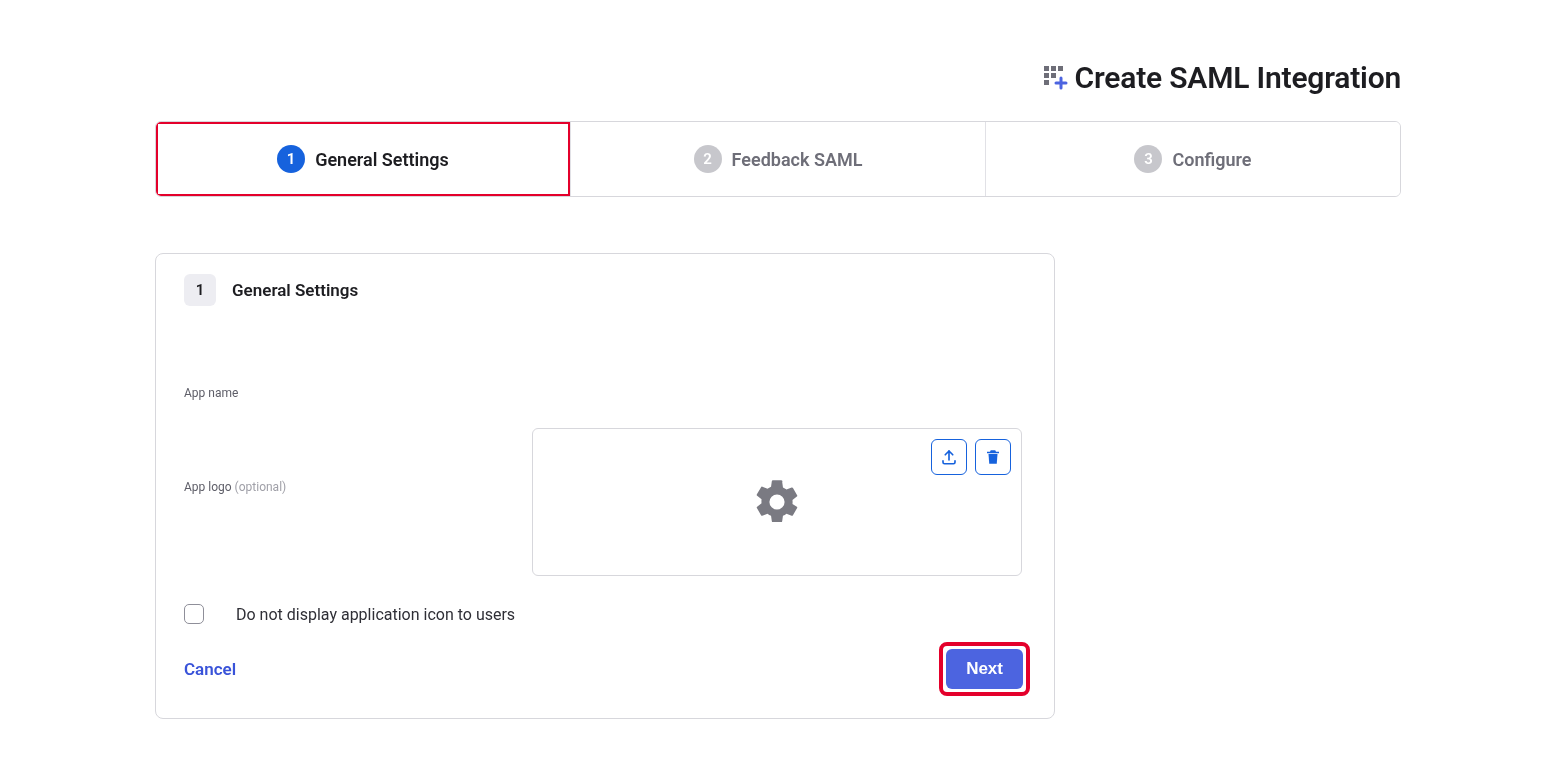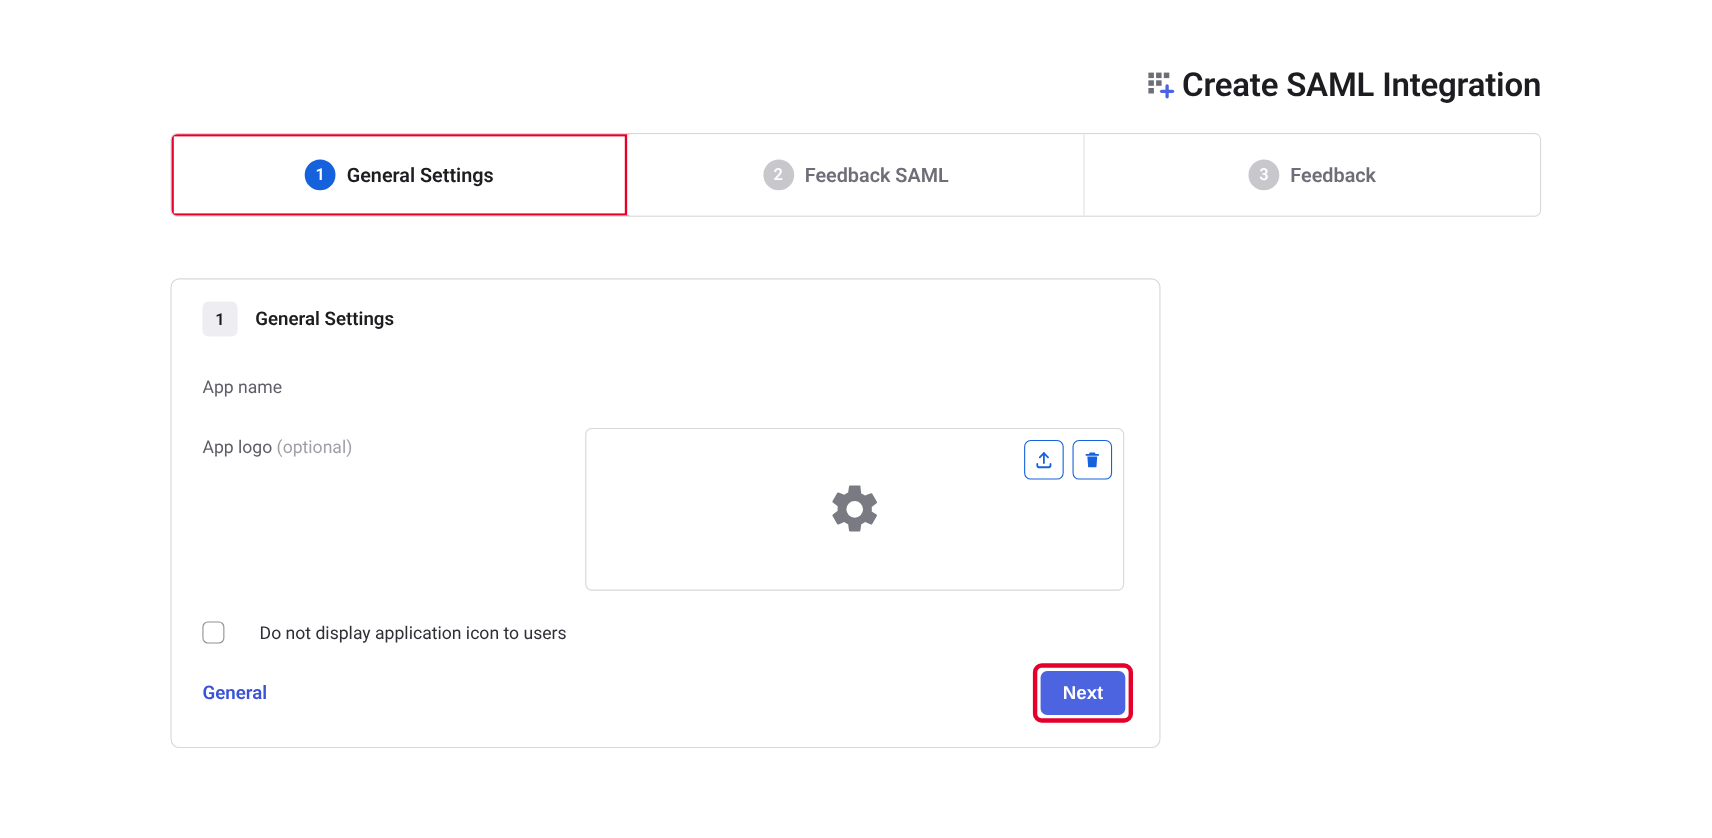--- a/index.html
+++ b/index.html
@@ -107,22 +107,23 @@
   }
 
   .form-row {
     display: flex;
     align-items: flex-start;
     margin-bottom: 28px;
   }
   .form-row .label-col {
     width: 348px;
     padding-top: 8px;
-    font-size: 16px;
+    font-size: 12px;
     color: #5e5e68;
+    margin-top: 44px;
   }
   .form-row .label-col .optional {
     color: #a0a0a8;
   }
   .form-row .field-col {
     flex: 1;
   }
 
   .text-input {
     width: 490px;
@@ -247,21 +248,21 @@
     <div class="step active highlighted">
       <span class="step-circle">1</span>
       <span class="step-label">General Settings</span>
     </div>
     <div class="step">
       <span class="step-circle">2</span>
       <span class="step-label">Feedback SAML</span>
     </div>
     <div class="step">
       <span class="step-circle">3</span>
-      <span class="step-label">Feedback</span>
+      <span class="step-label">Configure</span>
     </div>
   </div>
 
   <div class="panel">
     <div class="panel-header">
       <span class="panel-step-num">1</span>
       <span class="panel-title">General Settings</span>
     </div>
 
     <div class="form-row">
@@ -307,19 +308,19 @@
     <div class="form-row" style="margin-bottom:18px;">
       <div class="field-col">
         <div class="checkbox-row">
           <span class="checkbox-box"></span>
           <span class="checkbox-label">Do not display application icon to users</span>
         </div>
       </div>
     </div>
 
     <div class="panel-footer">
-      <a class="link-cancel">General</a>
+      <a class="link-cancel">Cancel</a>
       <span class="next-wrap highlighted">
         <button class="btn-next" type="button">Next</button>
       </span>
     </div>
   </div>
 </div>
 
 </body></html>

